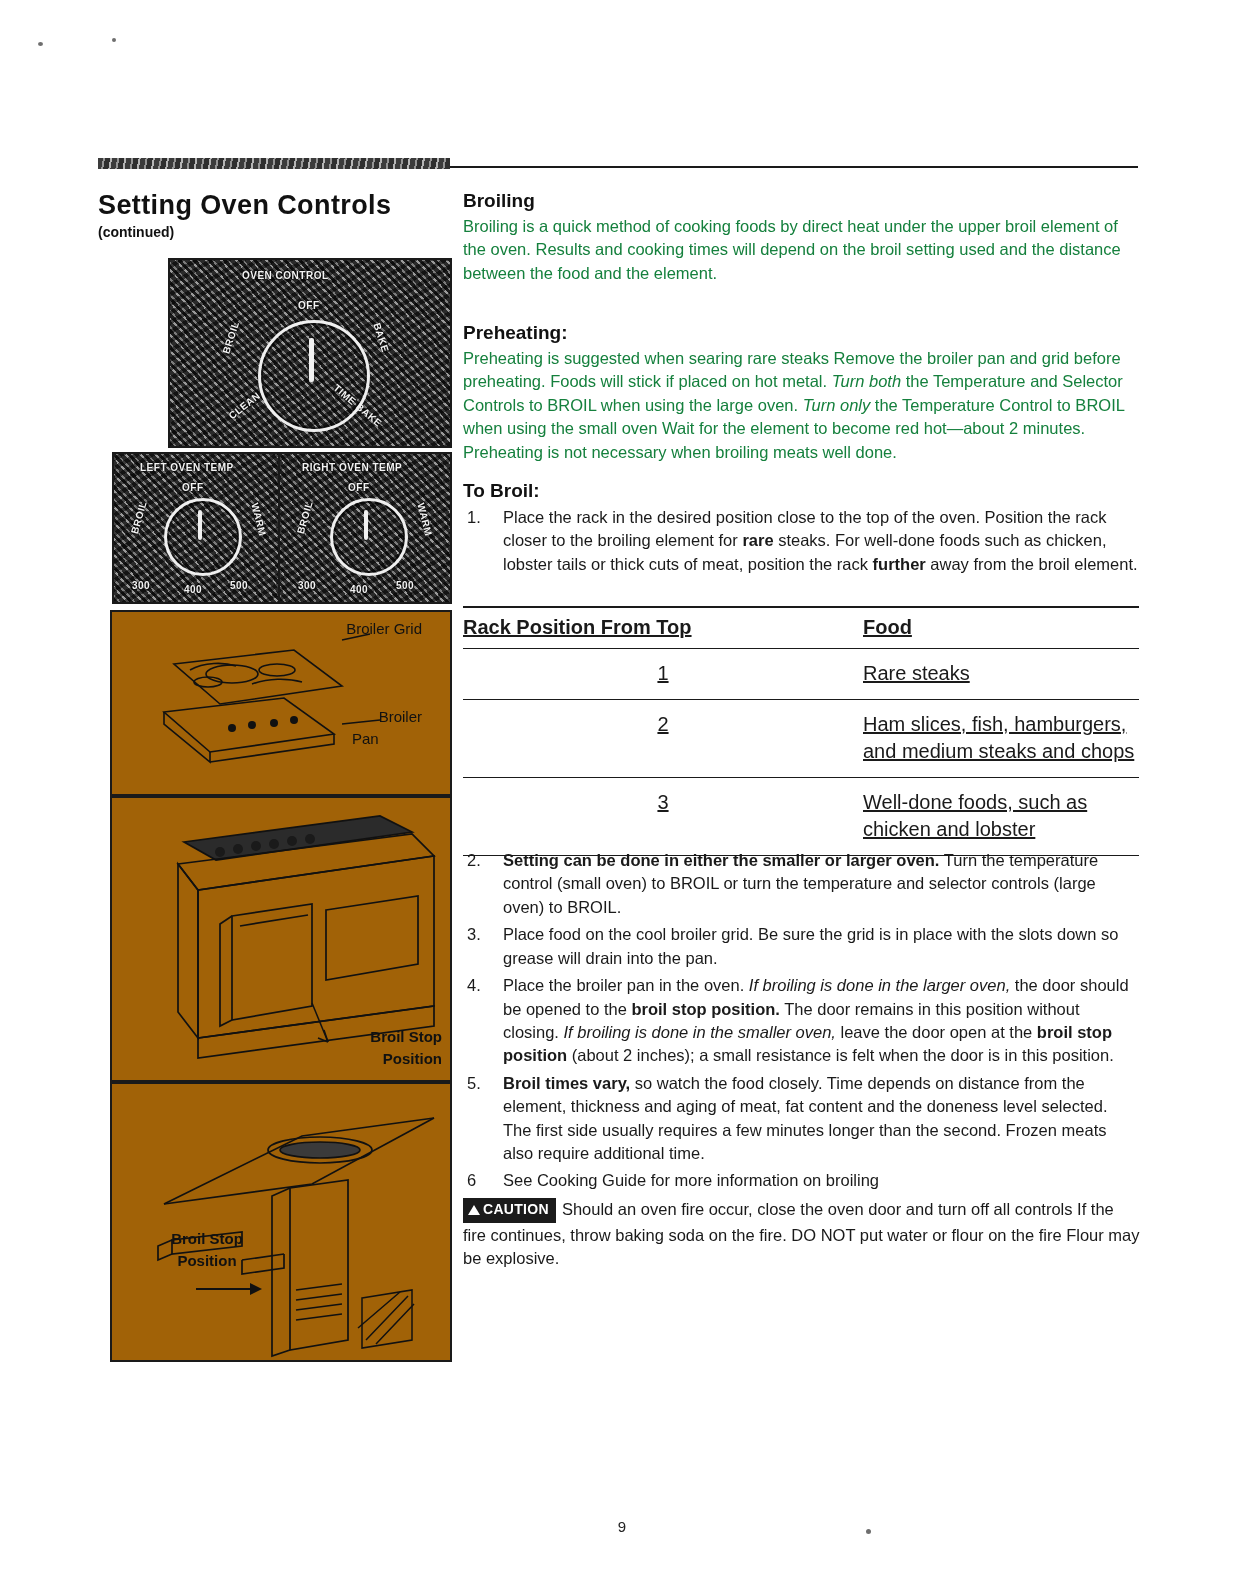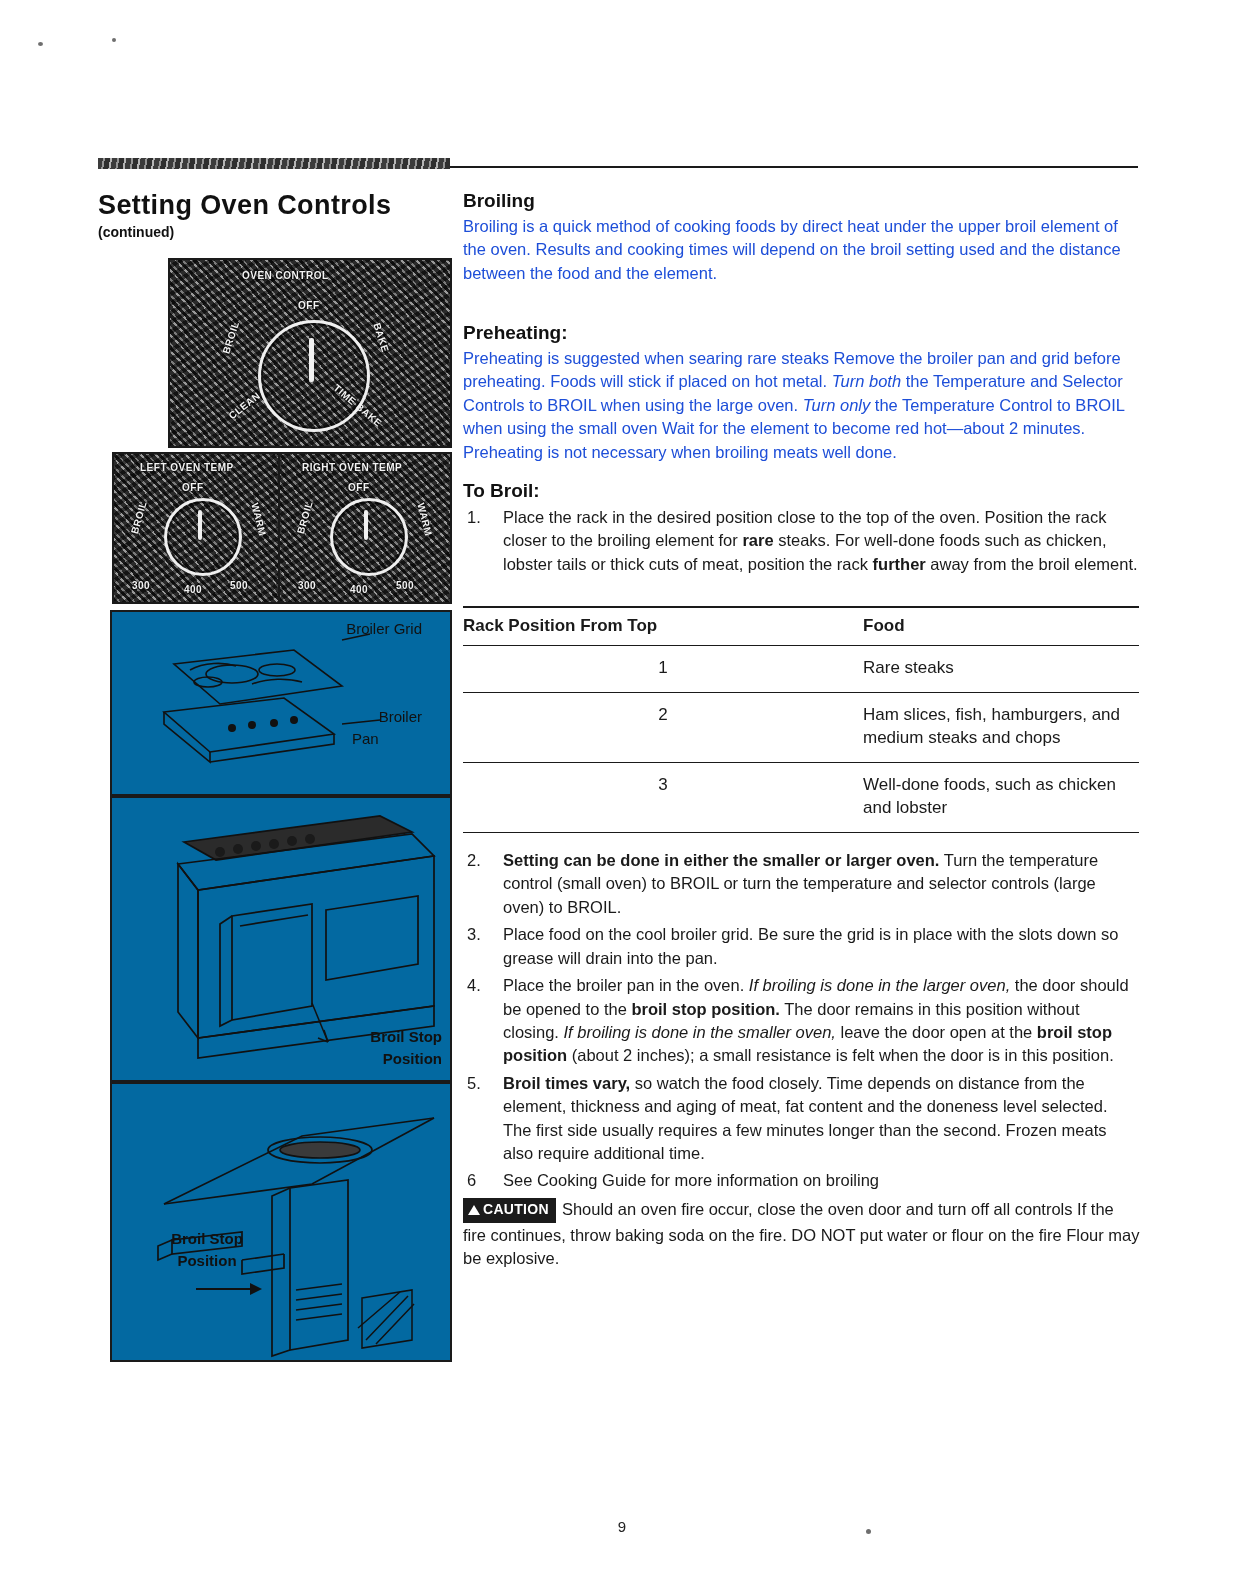--- a/index.html
+++ b/index.html
@@ -64,21 +64,21 @@
     top: 224px;
     font-size: 14px;
     font-weight: bold;
     color: #111;
   }
 
   
   .fig {
     position: absolute;
     border: 2px solid #1a1a1a;
-    background: #0369a1;
+    background: #a16207;
     overflow: hidden;
   }
   .fig-photo {
     background:
       repeating-linear-gradient(47deg, #1b1b1b 0 3px, #7c7c7c 3px 5px, #2a2a2a 5px 9px, #9a9a9a 9px 11px),
       repeating-linear-gradient(-31deg, rgba(0,0,0,.55) 0 4px, rgba(255,255,255,.25) 4px 8px);
     background-blend-mode: multiply;
   }
   .knob-ring {
     position: absolute;
@@ -121,21 +121,21 @@
   }
   .h2 {
     font-size: 19px;
     font-weight: bold;
     color: #111;
     margin: 0 0 3px 0;
   }
   .p {
     font-size: 16.5px;
     line-height: 1.42;
-    color: #1d4ed8;
+    color: #15803d;
     margin: 0;
   }
   .i { font-style: italic; }
   .b { font-weight: bold; }
 
   
   .olist { position: relative; }
   .li {
     position: relative;
     font-size: 16.5px;
@@ -148,21 +148,22 @@
     left: 4px;
     top: 0;
     width: 30px;
     text-align: left;
   }
 
   
   table.racktable {
     border-collapse: collapse;
     width: 676px;
-    font-size: 17px;
+    font-size: 20px;
+    text-decoration: underline;
   }
   table.racktable th {
     font-weight: bold;
     text-align: left;
     padding: 8px 0 9px 0;
     border-top: 2px solid #1a1a1a;
     border-bottom: 1.5px solid #1a1a1a;
   }
   table.racktable td {
     padding: 11px 0 12px 0;

